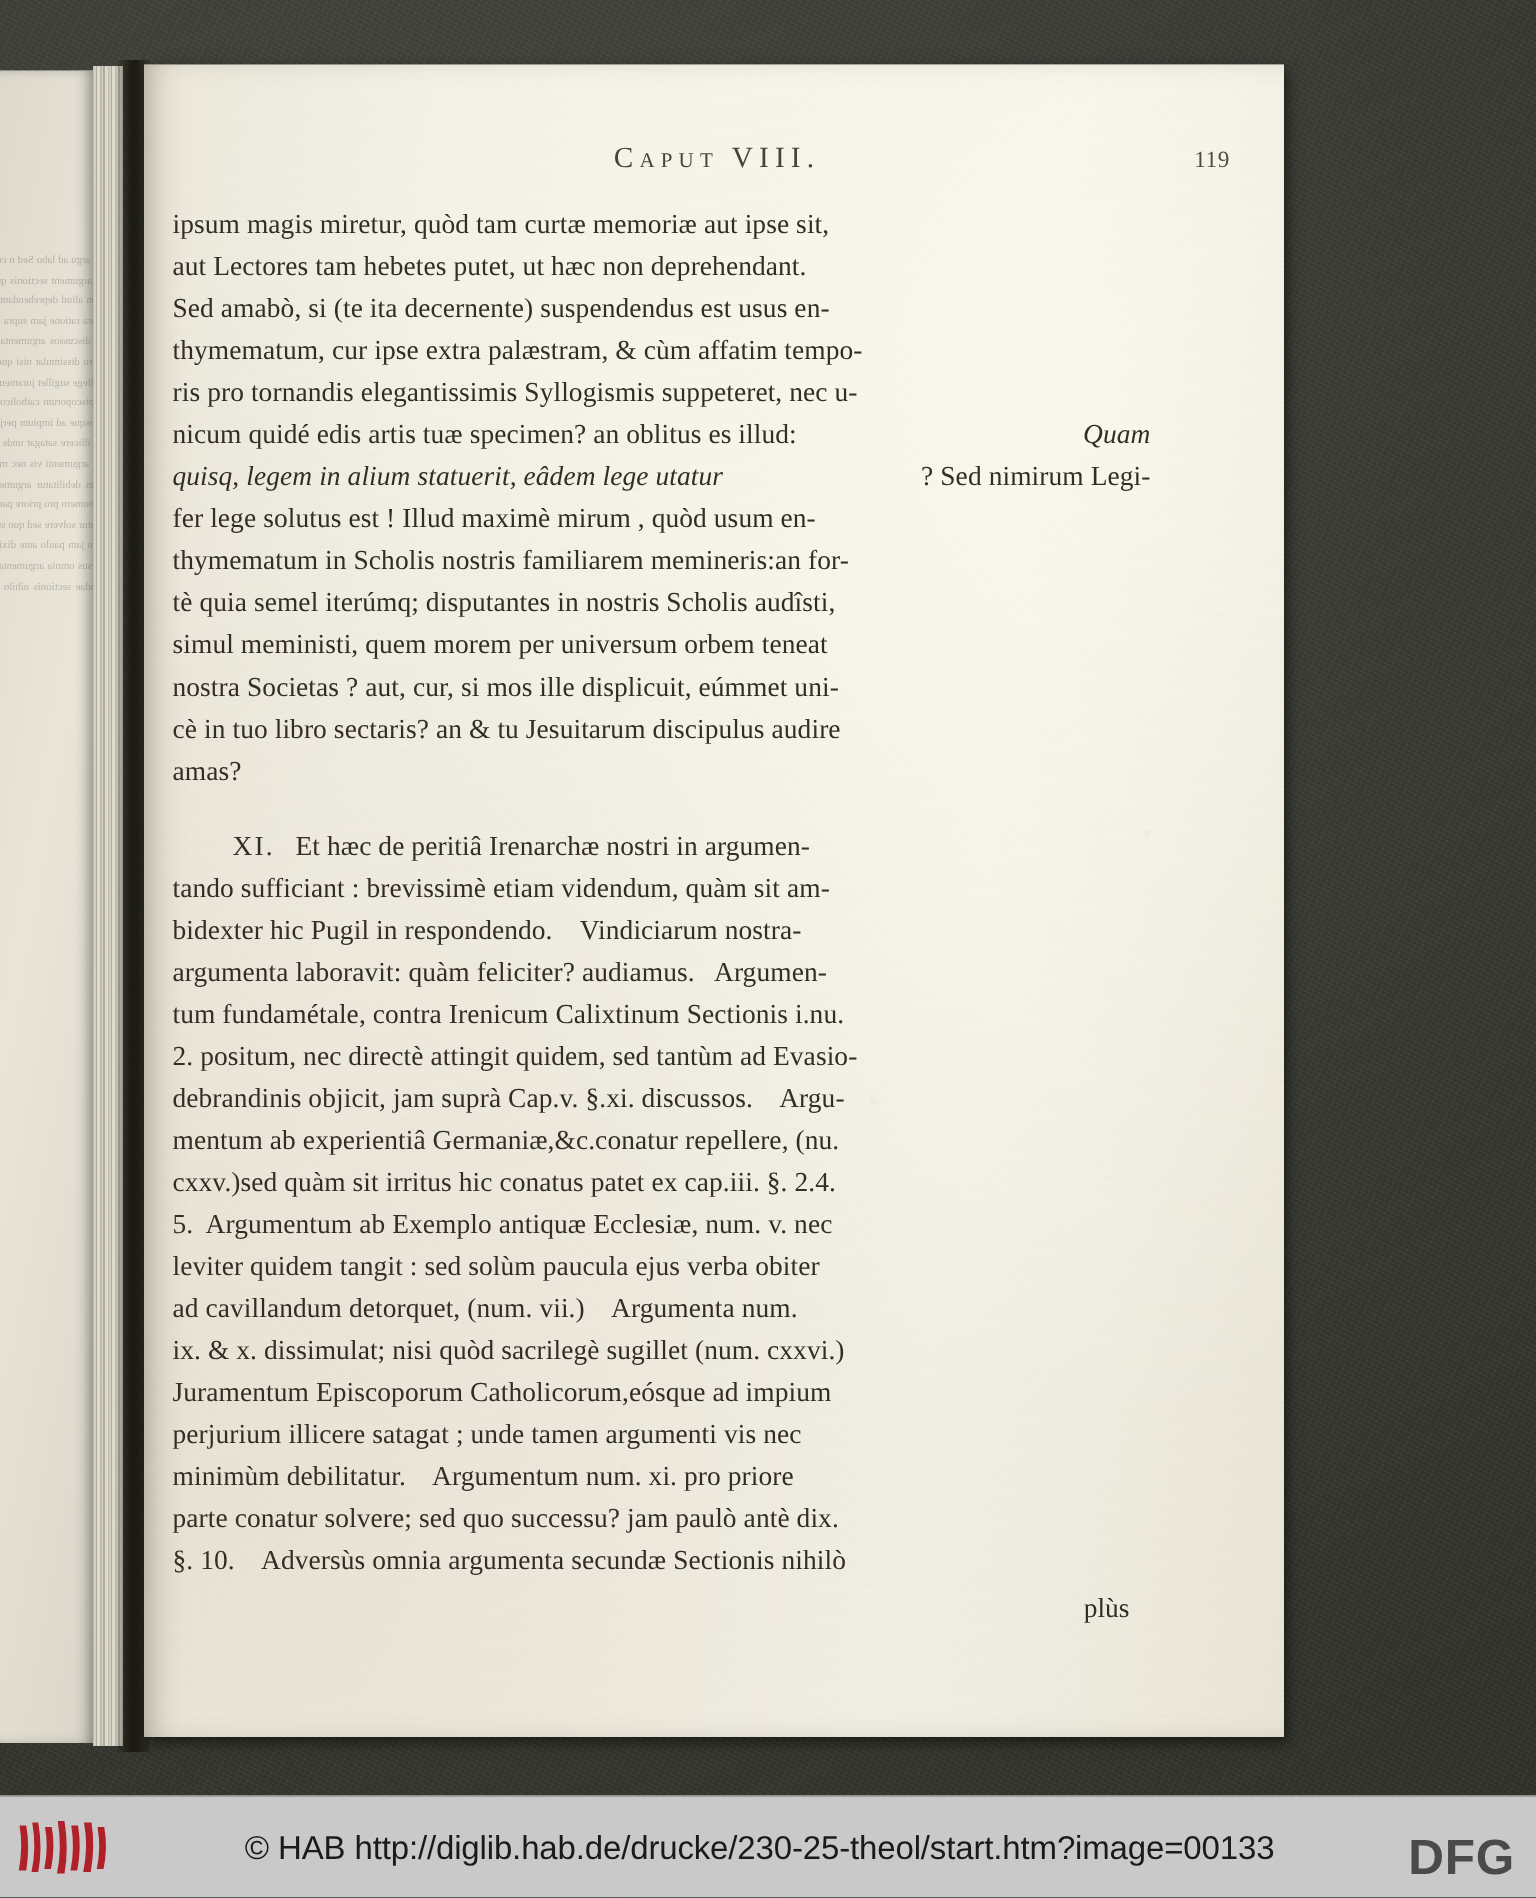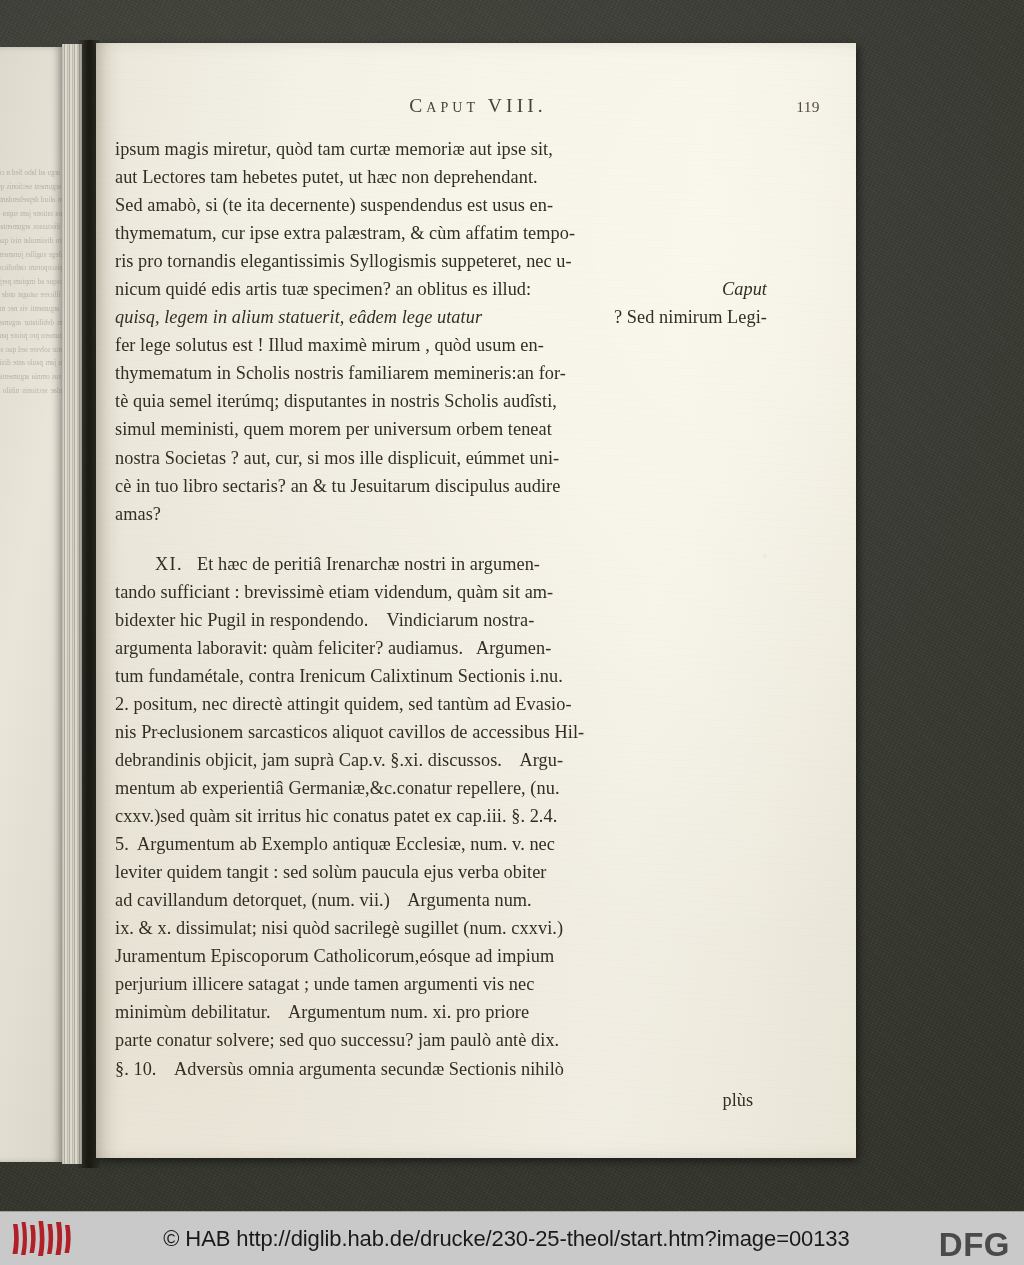--- a/index.html
+++ b/index.html
@@ -182,21 +182,21 @@
     padding-right: 14px;
     font-size: 18.3px;
   }
 
   
   #footer-bar {
     position: absolute;
     left: 0;
     bottom: 0;
     width: 1024px;
-    height: 54px;
+    height: 68px;
     background: #c9c9c9;
     border-top: 1px solid #9e9e9e;
     display: flex;
     align-items: center;
     font-family: "Liberation Sans", sans-serif;
   }
   #hab-logo {
     width: 74px;
     height: 46px;
     margin-left: 6px;
@@ -257,21 +257,21 @@
             <span>Sed amabò, si (te ita decernente) suspendendus est usus en-</span>
           </span>
         <span class="line just">
             <span>thymematum, cur ipse extra palæstram, &amp; cùm affatim tempo-</span>
           </span>
         <span class="line just">
             <span>ris pro tornandis elegantissimis Syllogismis suppeteret, nec u-</span>
           </span>
         <span class="line just">
           <span>nicum quidé edis artis tuæ specimen? an oblitus es illud: </span>
-            <span class="it">Caput</span>
+            <span class="it">Quam</span>
         </span>
         <span class="line just">
           <span class="it">quisq, legem in alium statuerit, eâdem lege utatur</span>
             <span>? Sed nimirum Legi-</span>
         </span>
         <span class="line just">
             <span>fer lege solutus est ! Illud maximè mirum , quòd usum en-</span>
           </span>
         <span class="line just">
             <span>thymematum in Scholis nostris familiarem memineris:an for-</span>
@@ -300,23 +300,20 @@
             <span>bidexter hic Pugil in respondendo.    Vindiciarum nostra-</span>
           </span>
         <span class="line just">
             <span>argumenta laboravit: quàm feliciter? audiamus.   Argumen-</span>
           </span>
         <span class="line just">
             <span>tum fundamétale, contra Irenicum Calixtinum Sectionis i.nu.</span>
           </span>
         <span class="line just">
             <span>2. positum, nec directè attingit quidem, sed tantùm ad Evasio-</span>
-          </span>
-        <span class="line just">
-            <span>nis Prҽclusionem sarcasticos aliquot cavillos de accessibus Hil-</span>
           </span>
         <span class="line just">
             <span>debrandinis objicit, jam suprà Cap.v. §.xi. discussos.    Argu-</span>
           </span>
         <span class="line just">
             <span>mentum ab experientiâ Germaniæ,&amp;c.conatur repellere, (nu.</span>
           </span>
         <span class="line just">
             <span>cxxv.)sed quàm sit irritus hic conatus patet ex cap.iii. §. 2.4.</span>
           </span>

